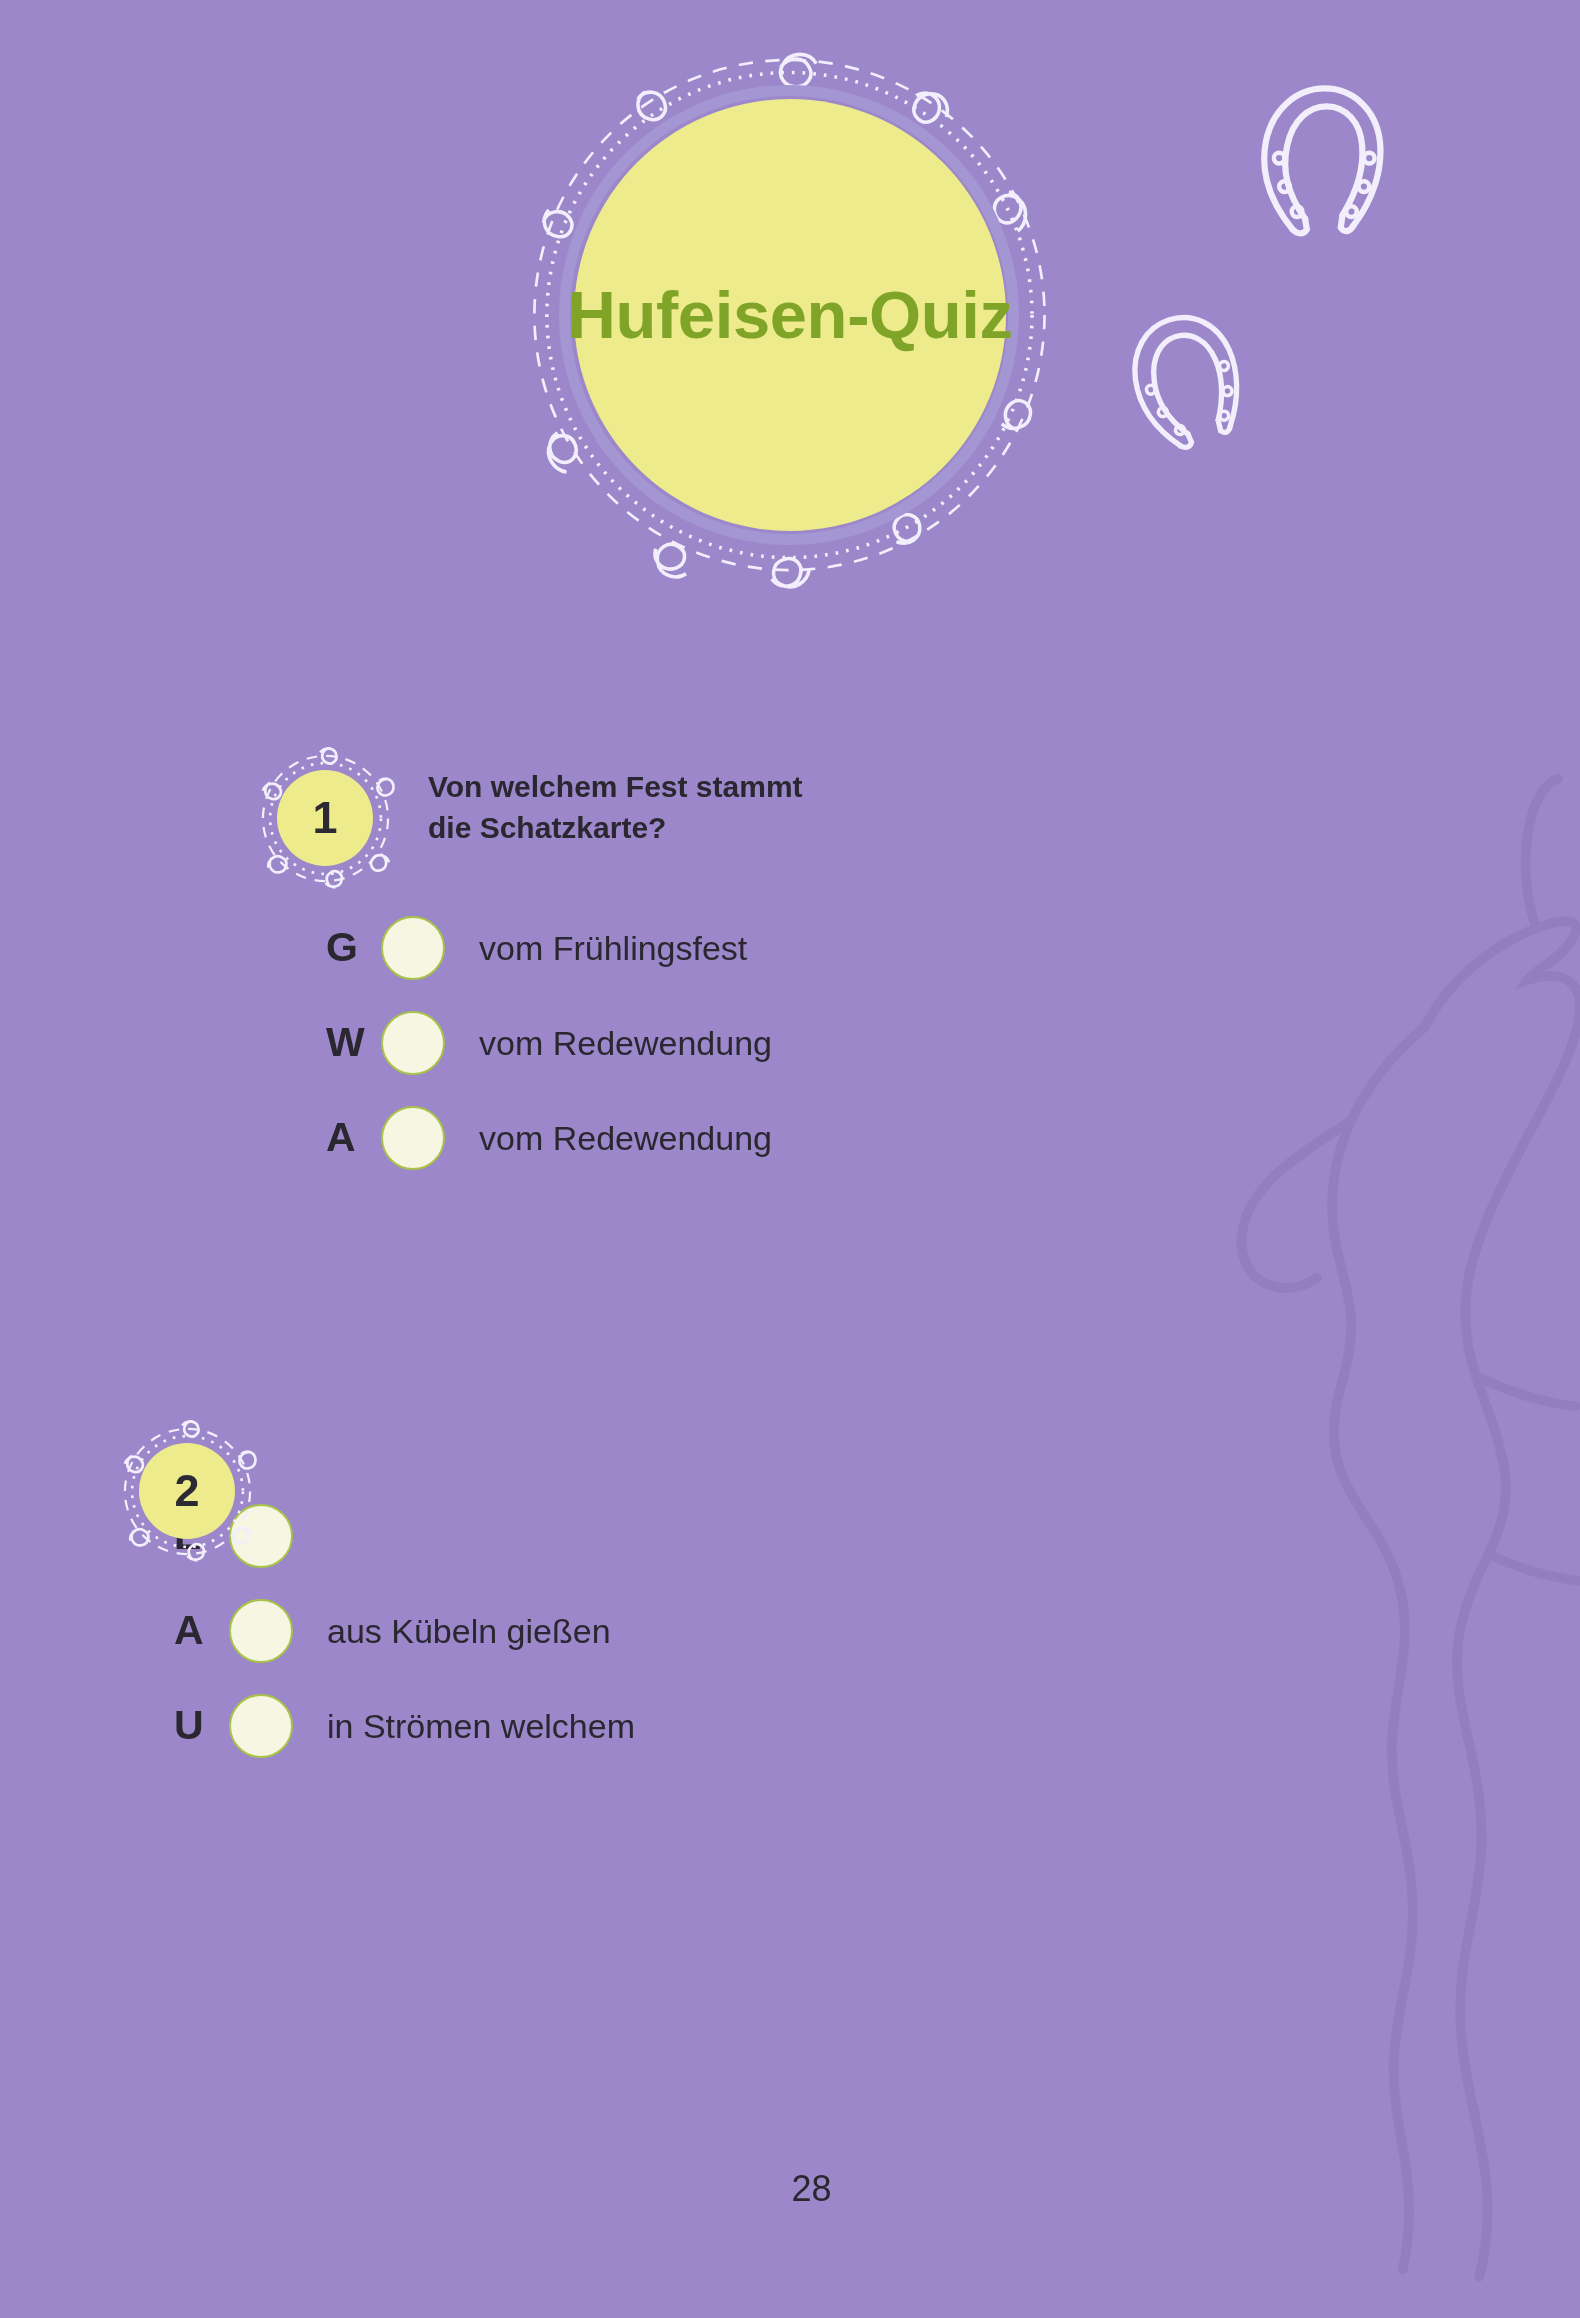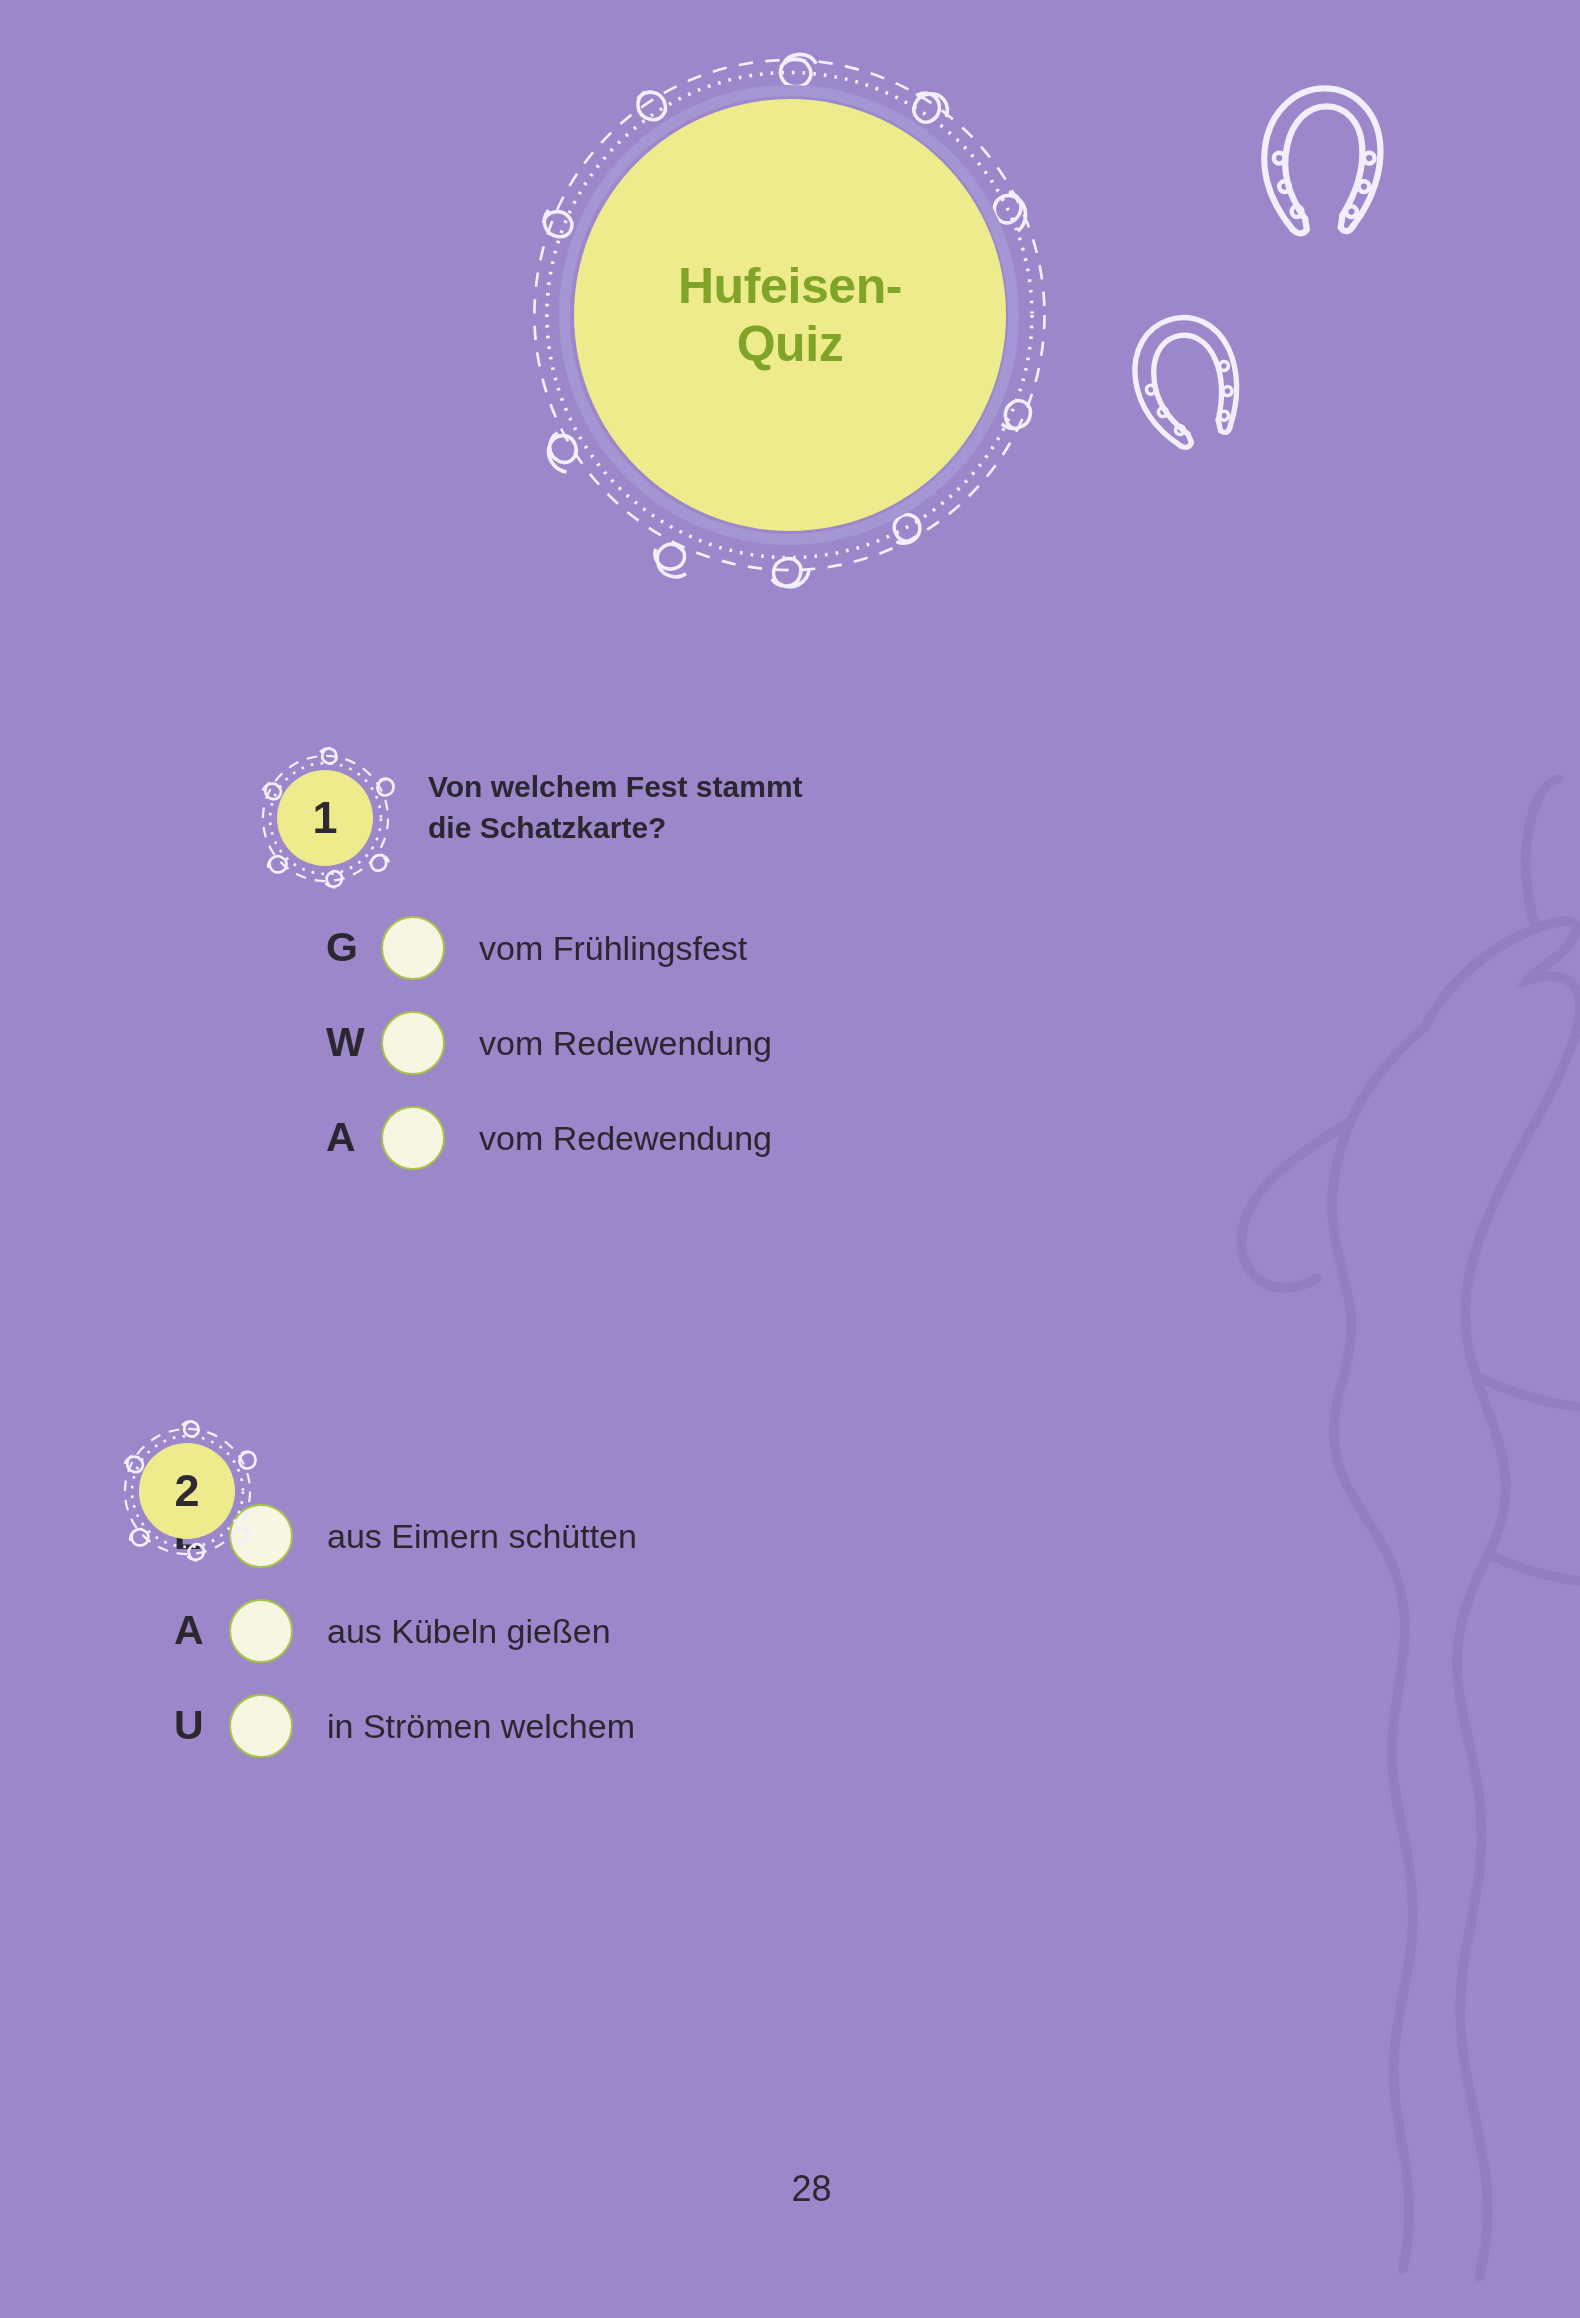--- a/index.html
+++ b/index.html
@@ -68,25 +68,25 @@
     width: 544px;
     height: 549px;
   }
   .title-text {
     position: absolute;
     left: 61px;
     top: 50px;
     width: 432px;
     height: 432px;
     display: flex;
-    flex-direction: column;
+    flex-direction: row;
     align-items: center;
     justify-content: center;
     color: #7fa428;
-    font-size: 50px;
+    font-size: 67px;
     font-weight: bold;
     line-height: 1.16;
     letter-spacing: -0.4px;
     text-align: center;
   }
 
   
   .question-block {
     position: absolute;
     left: 0;
@@ -313,21 +313,20 @@
         <path d="M142 120 c8 5 8 16 -1 18 c-8 2 -13 -7 -8 -13 c5 -7 16 -4 18 4" stroke="#f2eefb" stroke-width="3" fill="none"></path>
         <path d="M140 38 c7 -6 17 -1 16 8 c-1 8 -11 11 -16 5 c-5 -7 1 -16 10 -15" stroke="#f2eefb" stroke-width="3" fill="none"></path>
       </svg>
       <div class="q-number-circle">2</div>
     </div>
   </div>
   <div class="answers">
     <div class="answer-row">
       <span class="answer-letter">E</span>
       <span class="answer-bubble"></span>
-      <span class="answer-label">aus Eimern schütten</span>
     </div>
     <div class="answer-row">
       <span class="answer-letter">A</span>
       <span class="answer-bubble"></span>
       <span class="answer-label">aus Kübeln gießen</span>
     </div>
     <div class="answer-row">
       <span class="answer-letter">U</span>
       <span class="answer-bubble"></span>
       <span class="answer-label">in Strömen welchem</span>

